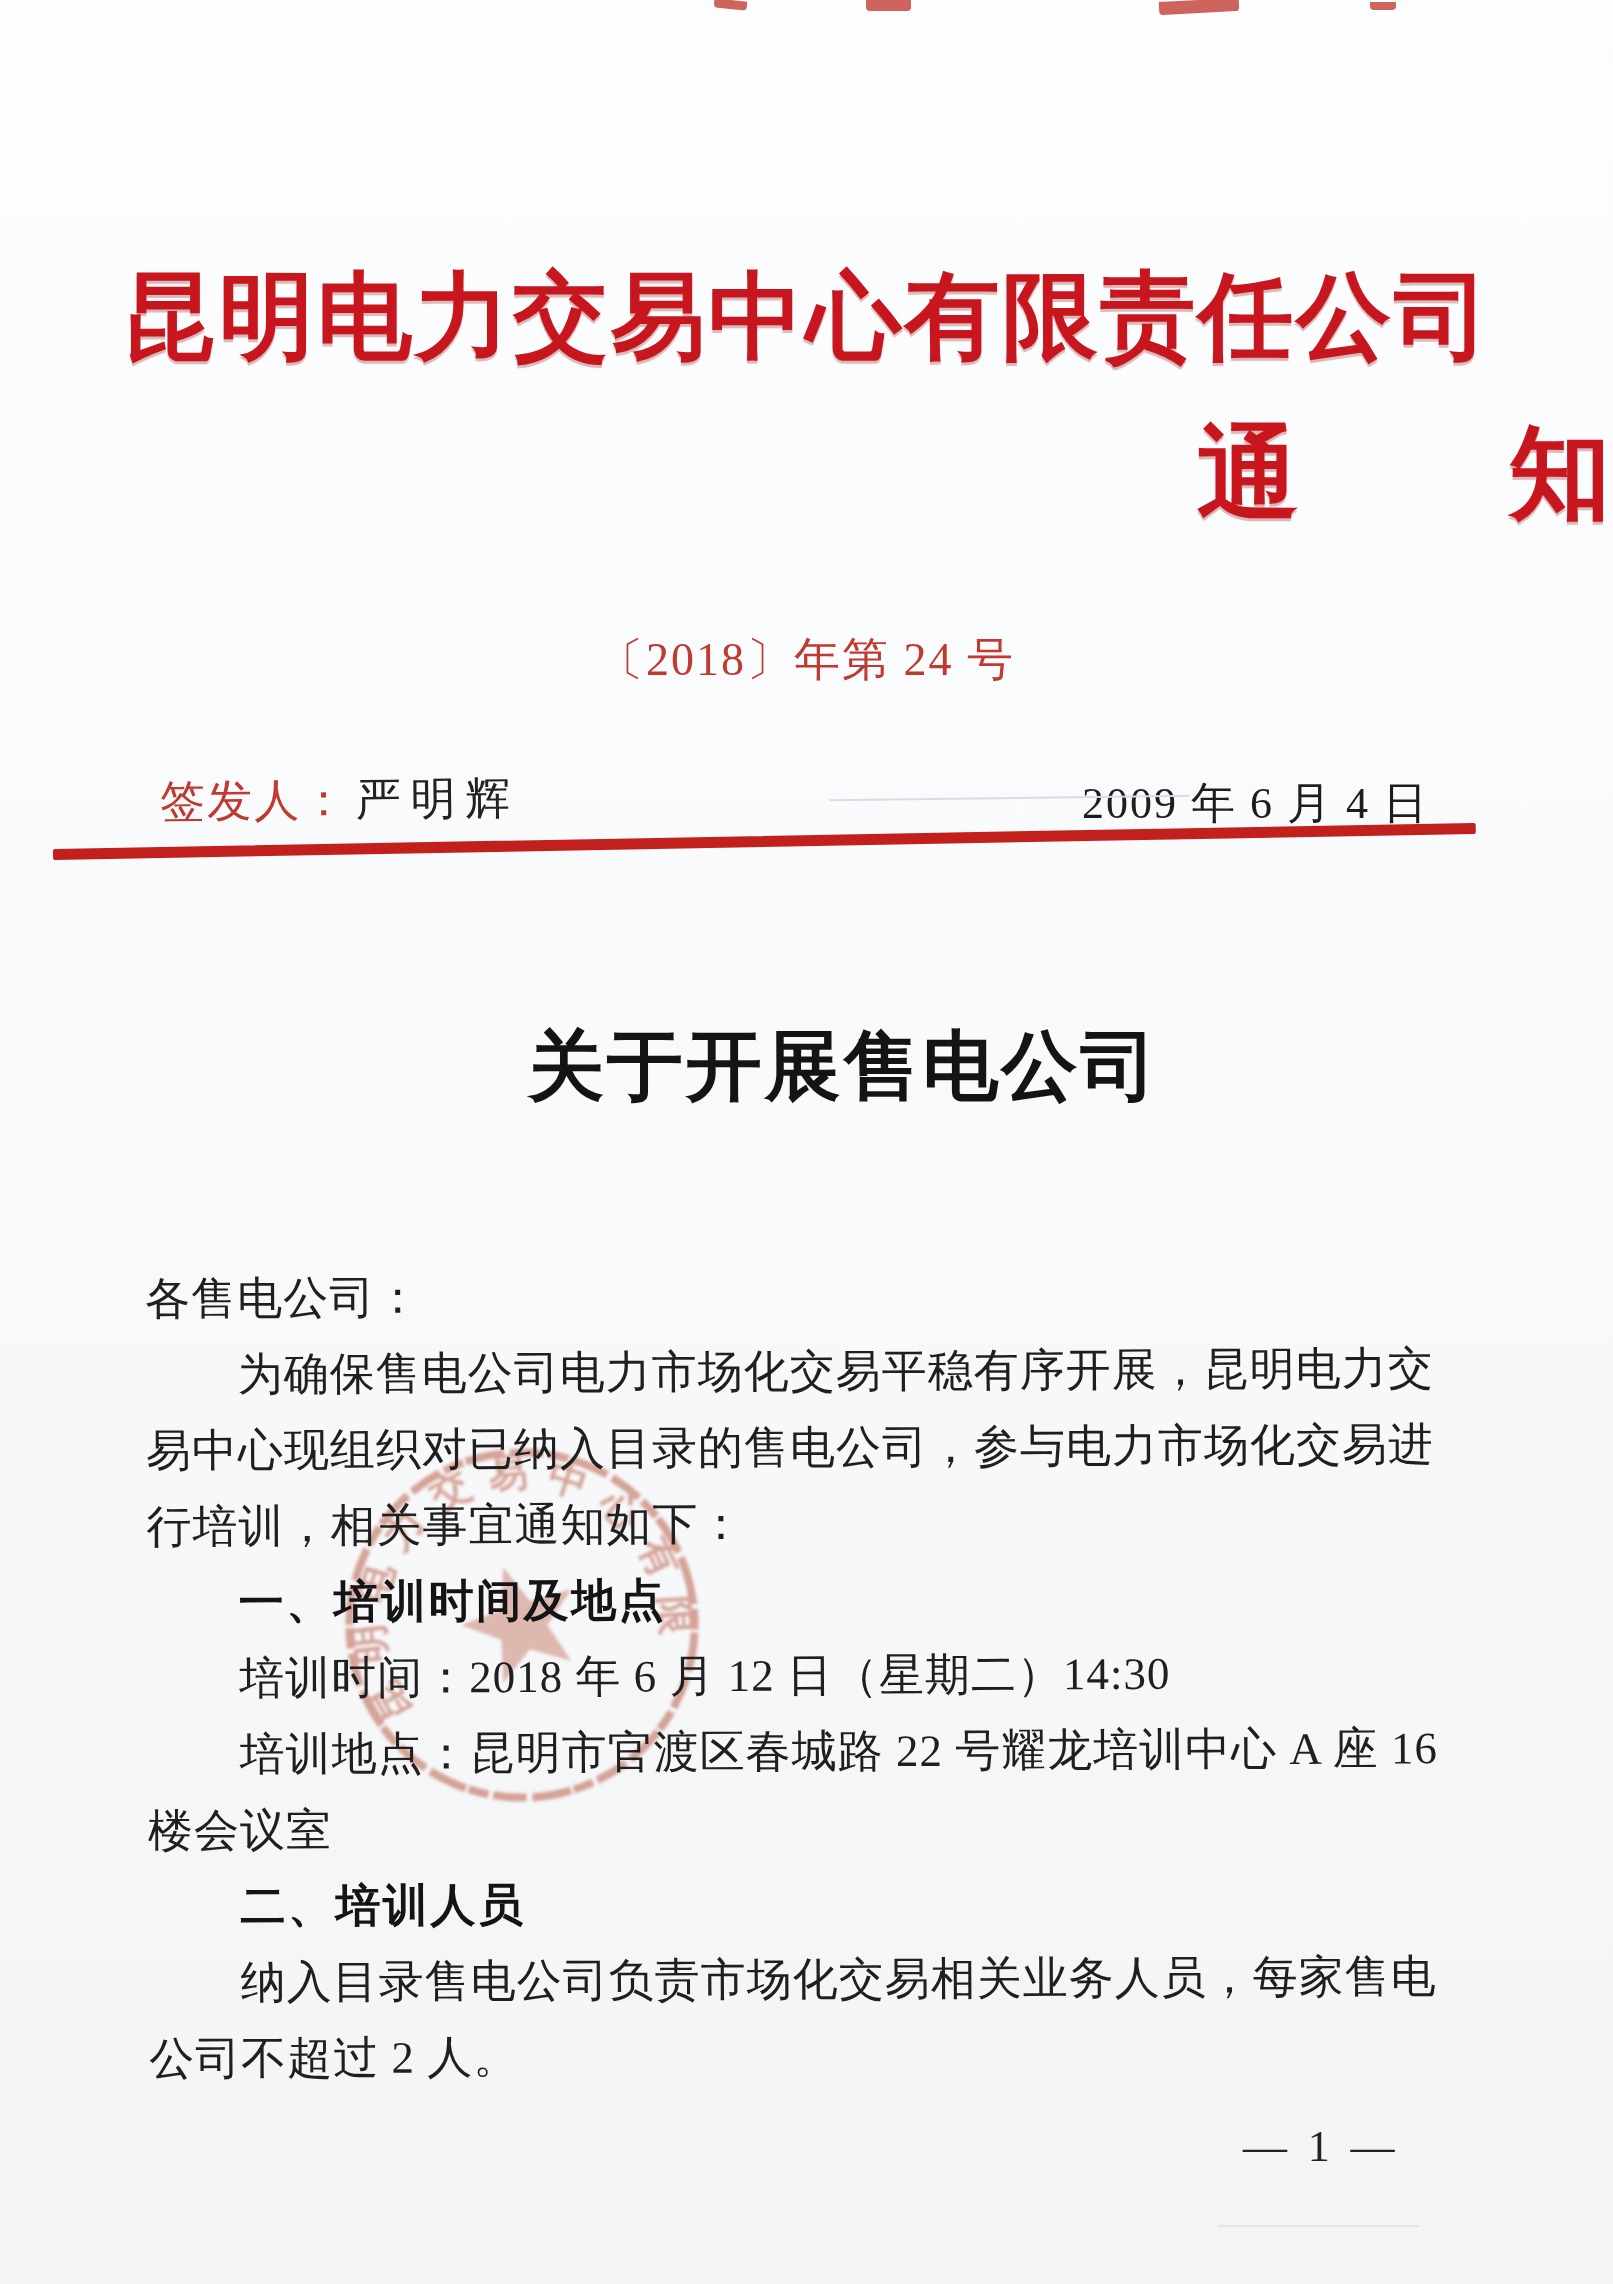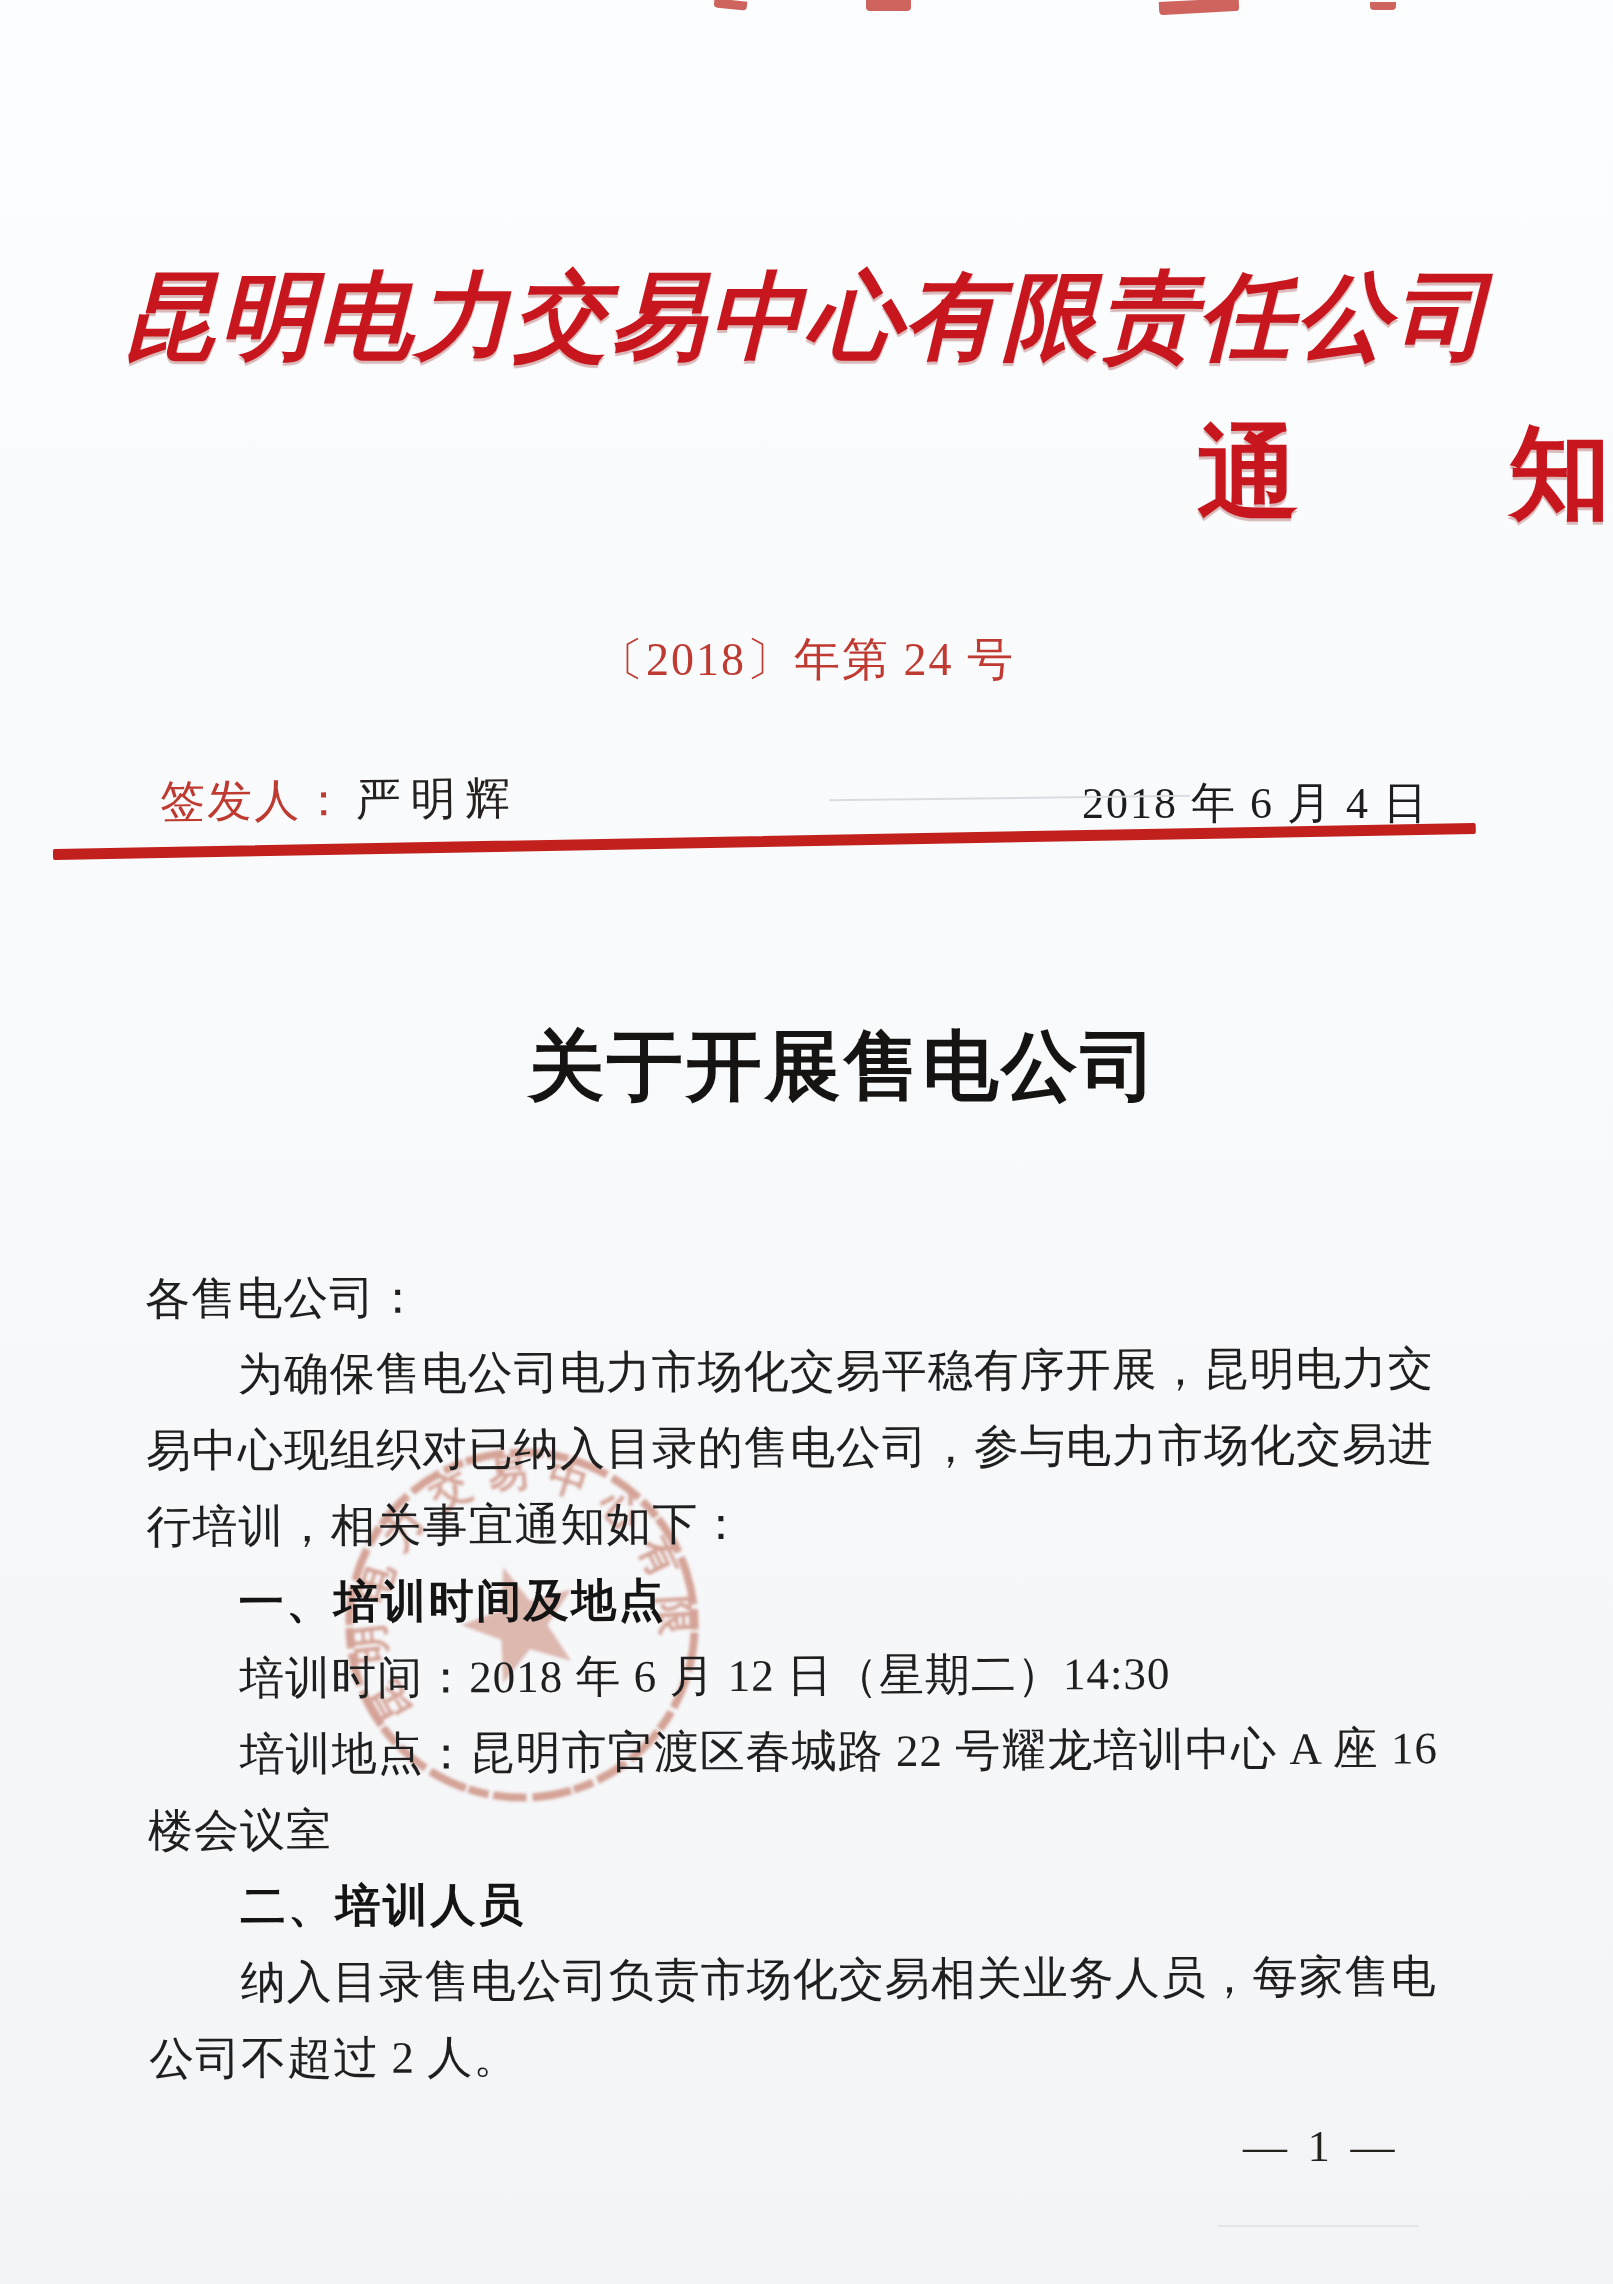--- a/index.html
+++ b/index.html
@@ -8,21 +8,20 @@
     background:linear-gradient(180deg,#fcfdfe 0%,#f8f9fb 55%,#f3f4f6 100%);
     font-family:"Liberation Serif","DejaVu Serif",serif;
   }
   
   .org-title{
     position:absolute;top:265px;left:0;width:100%;text-align:center;
     font-size:95px;font-weight:bold;letter-spacing:2.9px;line-height:1.1;
     color:var(--title_red,#c8161e);
     text-shadow:0 2.9px 1px rgba(130,8,8,0.28);
     white-space:nowrap;
-    font-style:italic;
   }
   .doc-type{
     position:absolute;top:406px;left:0;width:100%;text-align:right;
     font-size:102px;font-weight:bold;letter-spacing:2px;
     color:var(--title_red,#c8161e);
     text-shadow:0 2.9px 1px rgba(130,8,8,0.28);
     white-space:nowrap;
   }
   .doc-number{
     position:absolute;top:629px;left:0;width:100%;text-align:center;
@@ -75,21 +74,21 @@
     <div class="speck s4"></div>
   </div>
 
   <div class="org-title">昆明电力交易中心有限责任公司</div>
   <div class="doc-type">通　　知</div>
   <div class="doc-number">〔2018〕年第 24 号</div>
 
   <div class="sign-row">
     <span class="sign-label">签发人：</span><span class="sign-name">严明辉</span>
   </div>
-  <div class="issue-date">2018 年 6 月 4 日</div>
+  <div class="issue-date">2009 年 6 月 4 日</div>
   <div class="fold-line"></div>
   <div class="red-rule"></div>
 
   <div class="subject">
     <div>关于开展售电公司</div>
   </div>
 
   <svg class="seal" viewBox="0 0 420 420" xmlns="http://www.w3.org/2000/svg">
     <defs>
       <path id="sealArc" d="M 76.5 258.6 A 142 142 0 1 1 343.4 258.6" fill="none"></path>

